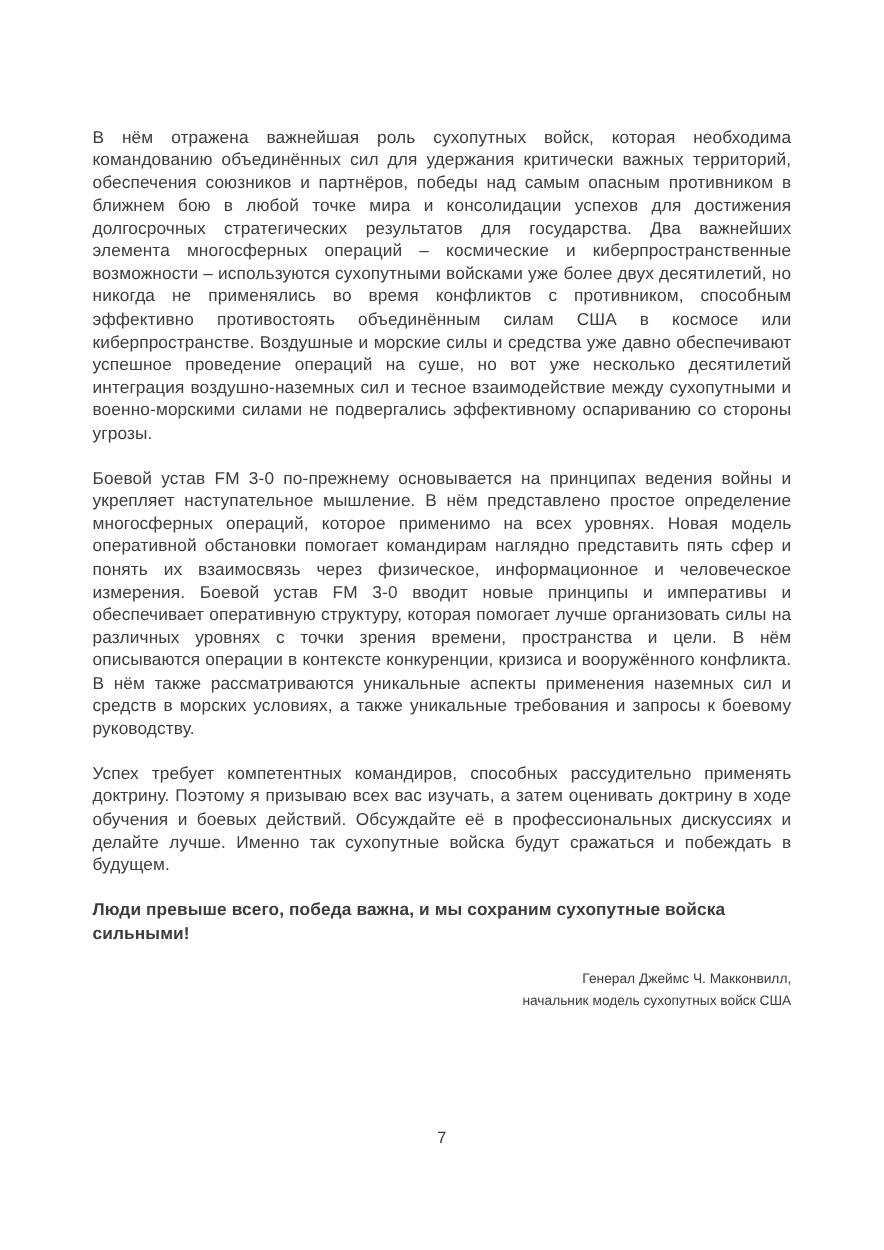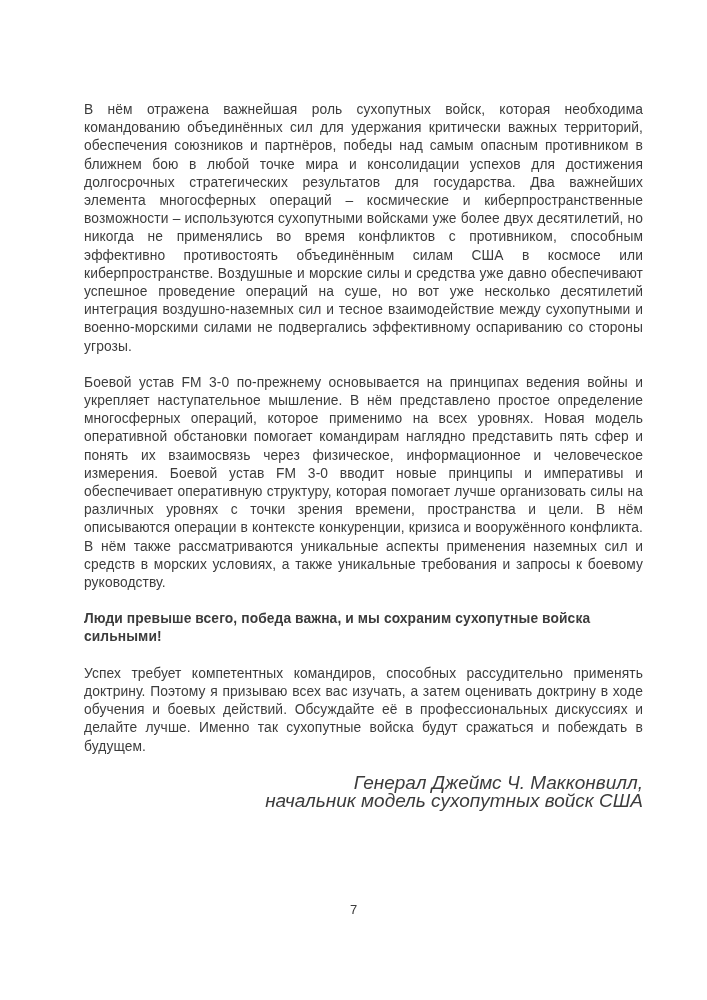--- a/index.html
+++ b/index.html
@@ -12,62 +12,61 @@
     position: relative;
     width: 707px;
     height: 1000px;
     background: #ffffff;
     font-family: "Liberation Sans", "DejaVu Sans", sans-serif;
     color: #3c3c3c;
     overflow: hidden;
   }
   .content {
     position: absolute;
-    left: 84px;
+    left: 74px;
     top: 101px;
     width: 559px;
   }
   .para {
     margin: 0 0 18px 0;
     font-size: 13.8px;
     line-height: 18.2px;
     text-align: justify;
     text-justify: inter-word;
     letter-spacing: 0.1px;
   }
   .para.emphasis {
     font-weight: bold;
     text-align: left;
   }
   .signature {
     margin-top: 18px;
-    font-size: 19px;
+    font-size: 11px;
     line-height: 18.2px;
     text-align: right;
-    font-style: italic;
   }
   .page-number {
     position: absolute;
     left: 0;
     right: 0;
     top: 901px;
     text-align: center;
     font-size: 13px;
     line-height: 18px;
     color: #3c3c3c;
   }
 </style>
 </head>
 <body>
 
 <div class="page">
   <div class="content">
     <p class="para">В нём отражена важнейшая роль сухопутных войск, которая необходима командованию объединённых сил для удержания критически важных территорий, обеспечения союзников и партнёров, победы над самым опасным противником в ближнем бою в любой точке мира и консолидации успехов для достижения долгосрочных стратегических результатов для государства. Два важнейших элемента многосферных операций – космические и киберпространственные возможности – используются сухопутными войсками уже более двух десятилетий, но никогда не применялись во время конфликтов с противником, способным эффективно противостоять объединённым силам США в космосе или киберпространстве. Воздушные и морские силы и средства уже давно обеспечивают успешное проведение операций на суше, но вот уже несколько десятилетий интеграция воздушно-наземных сил и тесное взаимодействие между сухопутными и военно-морскими силами не подвергались эффективному оспариванию со стороны угрозы.</p>
     <p class="para">Боевой устав FM 3-0 по-прежнему основывается на принципах ведения войны и укрепляет наступательное мышление. В нём представлено простое определение многосферных операций, которое применимо на всех уровнях. Новая модель оперативной обстановки помогает командирам наглядно представить пять сфер и понять их взаимосвязь через физическое, информационное и человеческое измерения. Боевой устав FM 3-0 вводит новые принципы и императивы и обеспечивает оперативную структуру, которая помогает лучше организовать силы на различных уровнях с точки зрения времени, пространства и цели. В нём описываются операции в контексте конкуренции, кризиса и вооружённого конфликта. В нём также рассматриваются уникальные аспекты применения наземных сил и средств в морских условиях, а также уникальные требования и запросы к боевому руководству.</p>
+    <p class="para">Успех требует компетентных командиров, способных рассудительно применять доктрину. Поэтому я призываю всех вас изучать, а затем оценивать доктрину в ходе обучения и боевых действий. Обсуждайте её в профессиональных дискуссиях и делайте лучше. Именно так сухопутные войска будут сражаться и побеждать в будущем.</p>
     <p class="para emphasis">Люди превыше всего, победа важна, и мы сохраним сухопутные войска сильными!</p>
-    <p class="para">Успех требует компетентных командиров, способных рассудительно применять доктрину. Поэтому я призываю всех вас изучать, а затем оценивать доктрину в ходе обучения и боевых действий. Обсуждайте её в профессиональных дискуссиях и делайте лучше. Именно так сухопутные войска будут сражаться и побеждать в будущем.</p>
     <div class="signature">
       <div>Генерал Джеймс Ч. Макконвилл,</div>
       <div>начальник модель сухопутных войск США</div>
     </div>
   </div>
   <div class="page-number">7</div>
 </div>
 
 </body></html>

